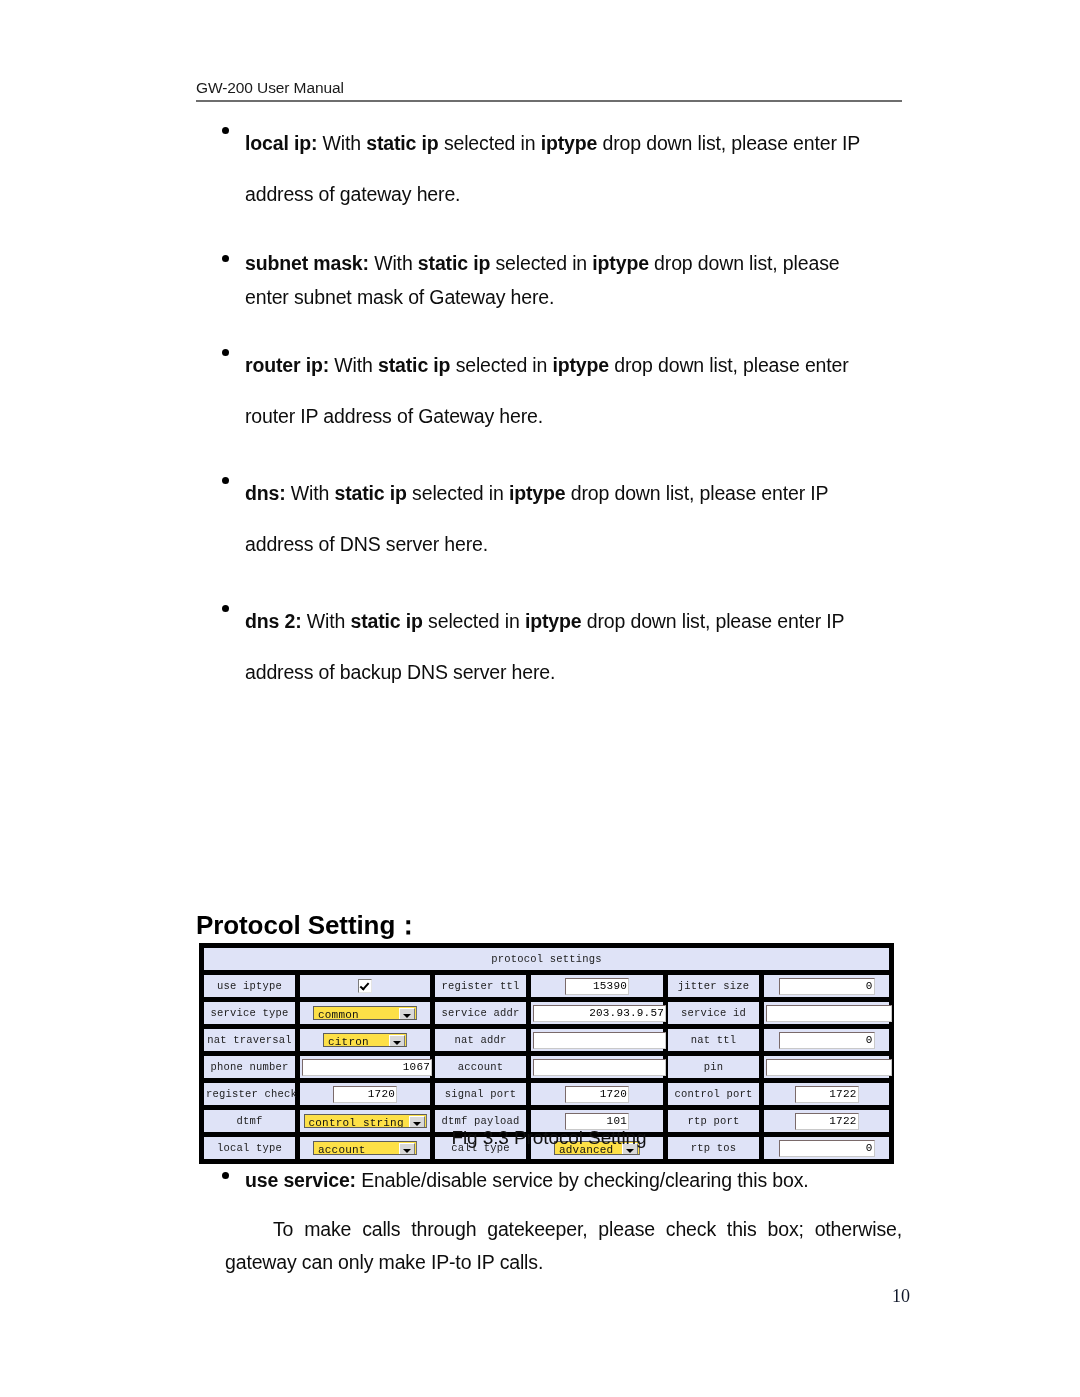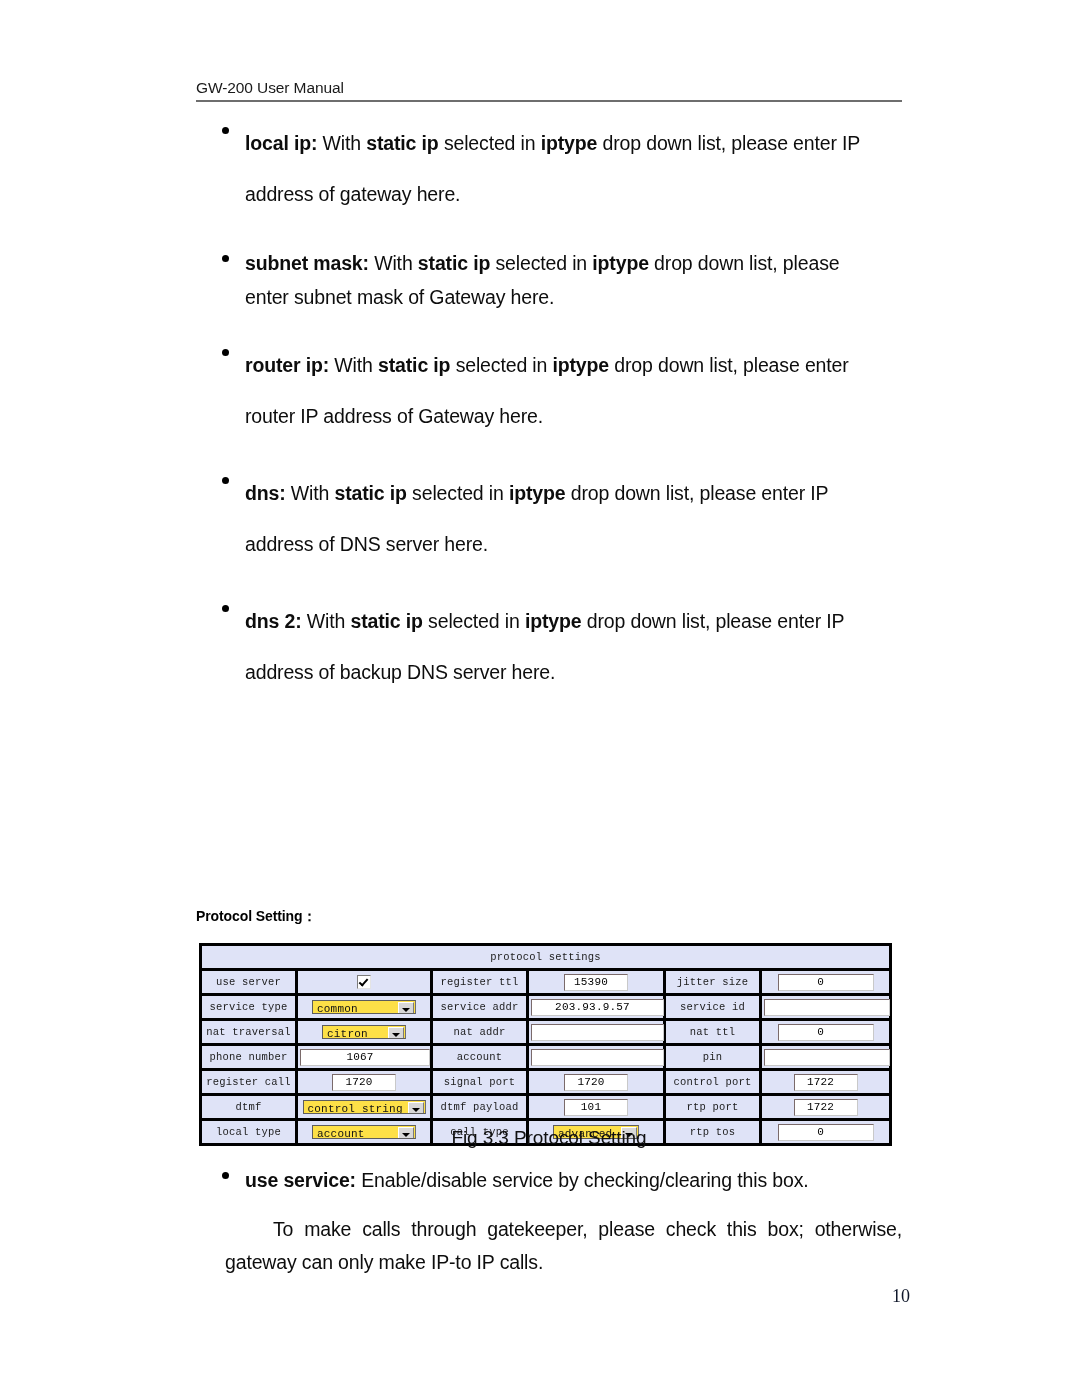--- a/index.html
+++ b/index.html
@@ -74,42 +74,42 @@
   .para.tight {
     line-height: 34px;
   }
   .para b { font-weight: bold; }
 
   
   .subheading {
     position: absolute;
     left: 188px;
     top: 908px;
-    font-size: 14px;
+    font-size: 26px;
     font-weight: bold;
     color: #000;
     letter-spacing: -0.1px;
   }
 
   
   .figure {
     position: absolute;
     left: 191px;
     top: 943px;
     width: 690px;
   }
   table.proto {
     border-collapse: collapse;
     width: 690px;
     background: #dfe3f7;
     table-layout: fixed;
     font-family: "Liberation Mono", "DejaVu Sans Mono", monospace;
   }
   table.proto td {
-    border: 3px solid #000000;
+    border: 5px solid #000000;
     background: #dfe3f7;
     font-size: 10.5px;
     color: #1c1c1c;
     height: 22px;
     padding: 0 2px;
     vertical-align: middle;
     letter-spacing: 0.2px;
   }
   td.lbl {
     text-align: center;
@@ -144,22 +144,22 @@
     box-sizing: border-box;
     height: 17px;
     line-height: 15px;
     background: #ffffff;
     border: 1px solid #7a6a6a;
     border-right-color: #c9c9c9;
     border-bottom-color: #c9c9c9;
     font-family: "Liberation Mono", "DejaVu Sans Mono", monospace;
     font-size: 11px;
     color: #000;
-    padding: 0 12px 0 2px;
-    text-align: center;
+    padding: 0 1px 0 2px;
+    text-align: right;
     vertical-align: middle;
     overflow: hidden;
     white-space: nowrap;
   }
   .txt.w-sm  { width: 64px; }
   .txt.w-md  { width: 96px; }
   .txt.w-lg  { width: 130px; }
   .txt.w-xl  { width: 133px; }
   .txt.w-full{ width: 126px; }
 
@@ -316,21 +316,21 @@
         <col class="c-l2">
           <col class="c-v2">
         <col class="c-l3">
           <col class="c-v3">
       </colgroup>
       <tbody id="proto-body">
         <tr>
           <td class="title-cell" colspan="6">protocol settings</td>
         </tr>
       <tr>
-            <td class="lbl">use server</td>
+            <td class="lbl">use iptype</td>
             <td class="val"><span class="chk"></span></td>
             <td class="lbl">register ttl</td>
             <td class="val"><span class="txt w-sm">15390</span></td>
             <td class="lbl">jitter size</td>
             <td class="val"><span class="txt w-md">0</span></td>
           </tr>
           <tr>
             <td class="lbl">service type</td>
             <td class="val"><span class="sel w-a"><span>common</span><span class="arrow-btn"></span></span></td>
             <td class="lbl">service addr</td>
@@ -348,21 +348,21 @@
           </tr>
           <tr>
             <td class="lbl">phone number</td>
             <td class="val"><span class="txt w-lg">1067</span></td>
             <td class="lbl">account</td>
             <td class="val"><span class="txt w-xl"></span></td>
             <td class="lbl">pin</td>
             <td class="val"><span class="txt w-full"></span></td>
           </tr>
           <tr>
-            <td class="lbl">register call</td>
+            <td class="lbl">register check</td>
             <td class="val"><span class="txt w-sm">1720</span></td>
             <td class="lbl">signal port</td>
             <td class="val"><span class="txt w-sm">1720</span></td>
             <td class="lbl">control port</td>
             <td class="val"><span class="txt w-sm">1722</span></td>
           </tr>
           <tr>
             <td class="lbl">dtmf</td>
             <td class="val"><span class="sel w-c"><span>control string</span><span class="arrow-btn"></span></span></td>
             <td class="lbl">dtmf payload</td>

